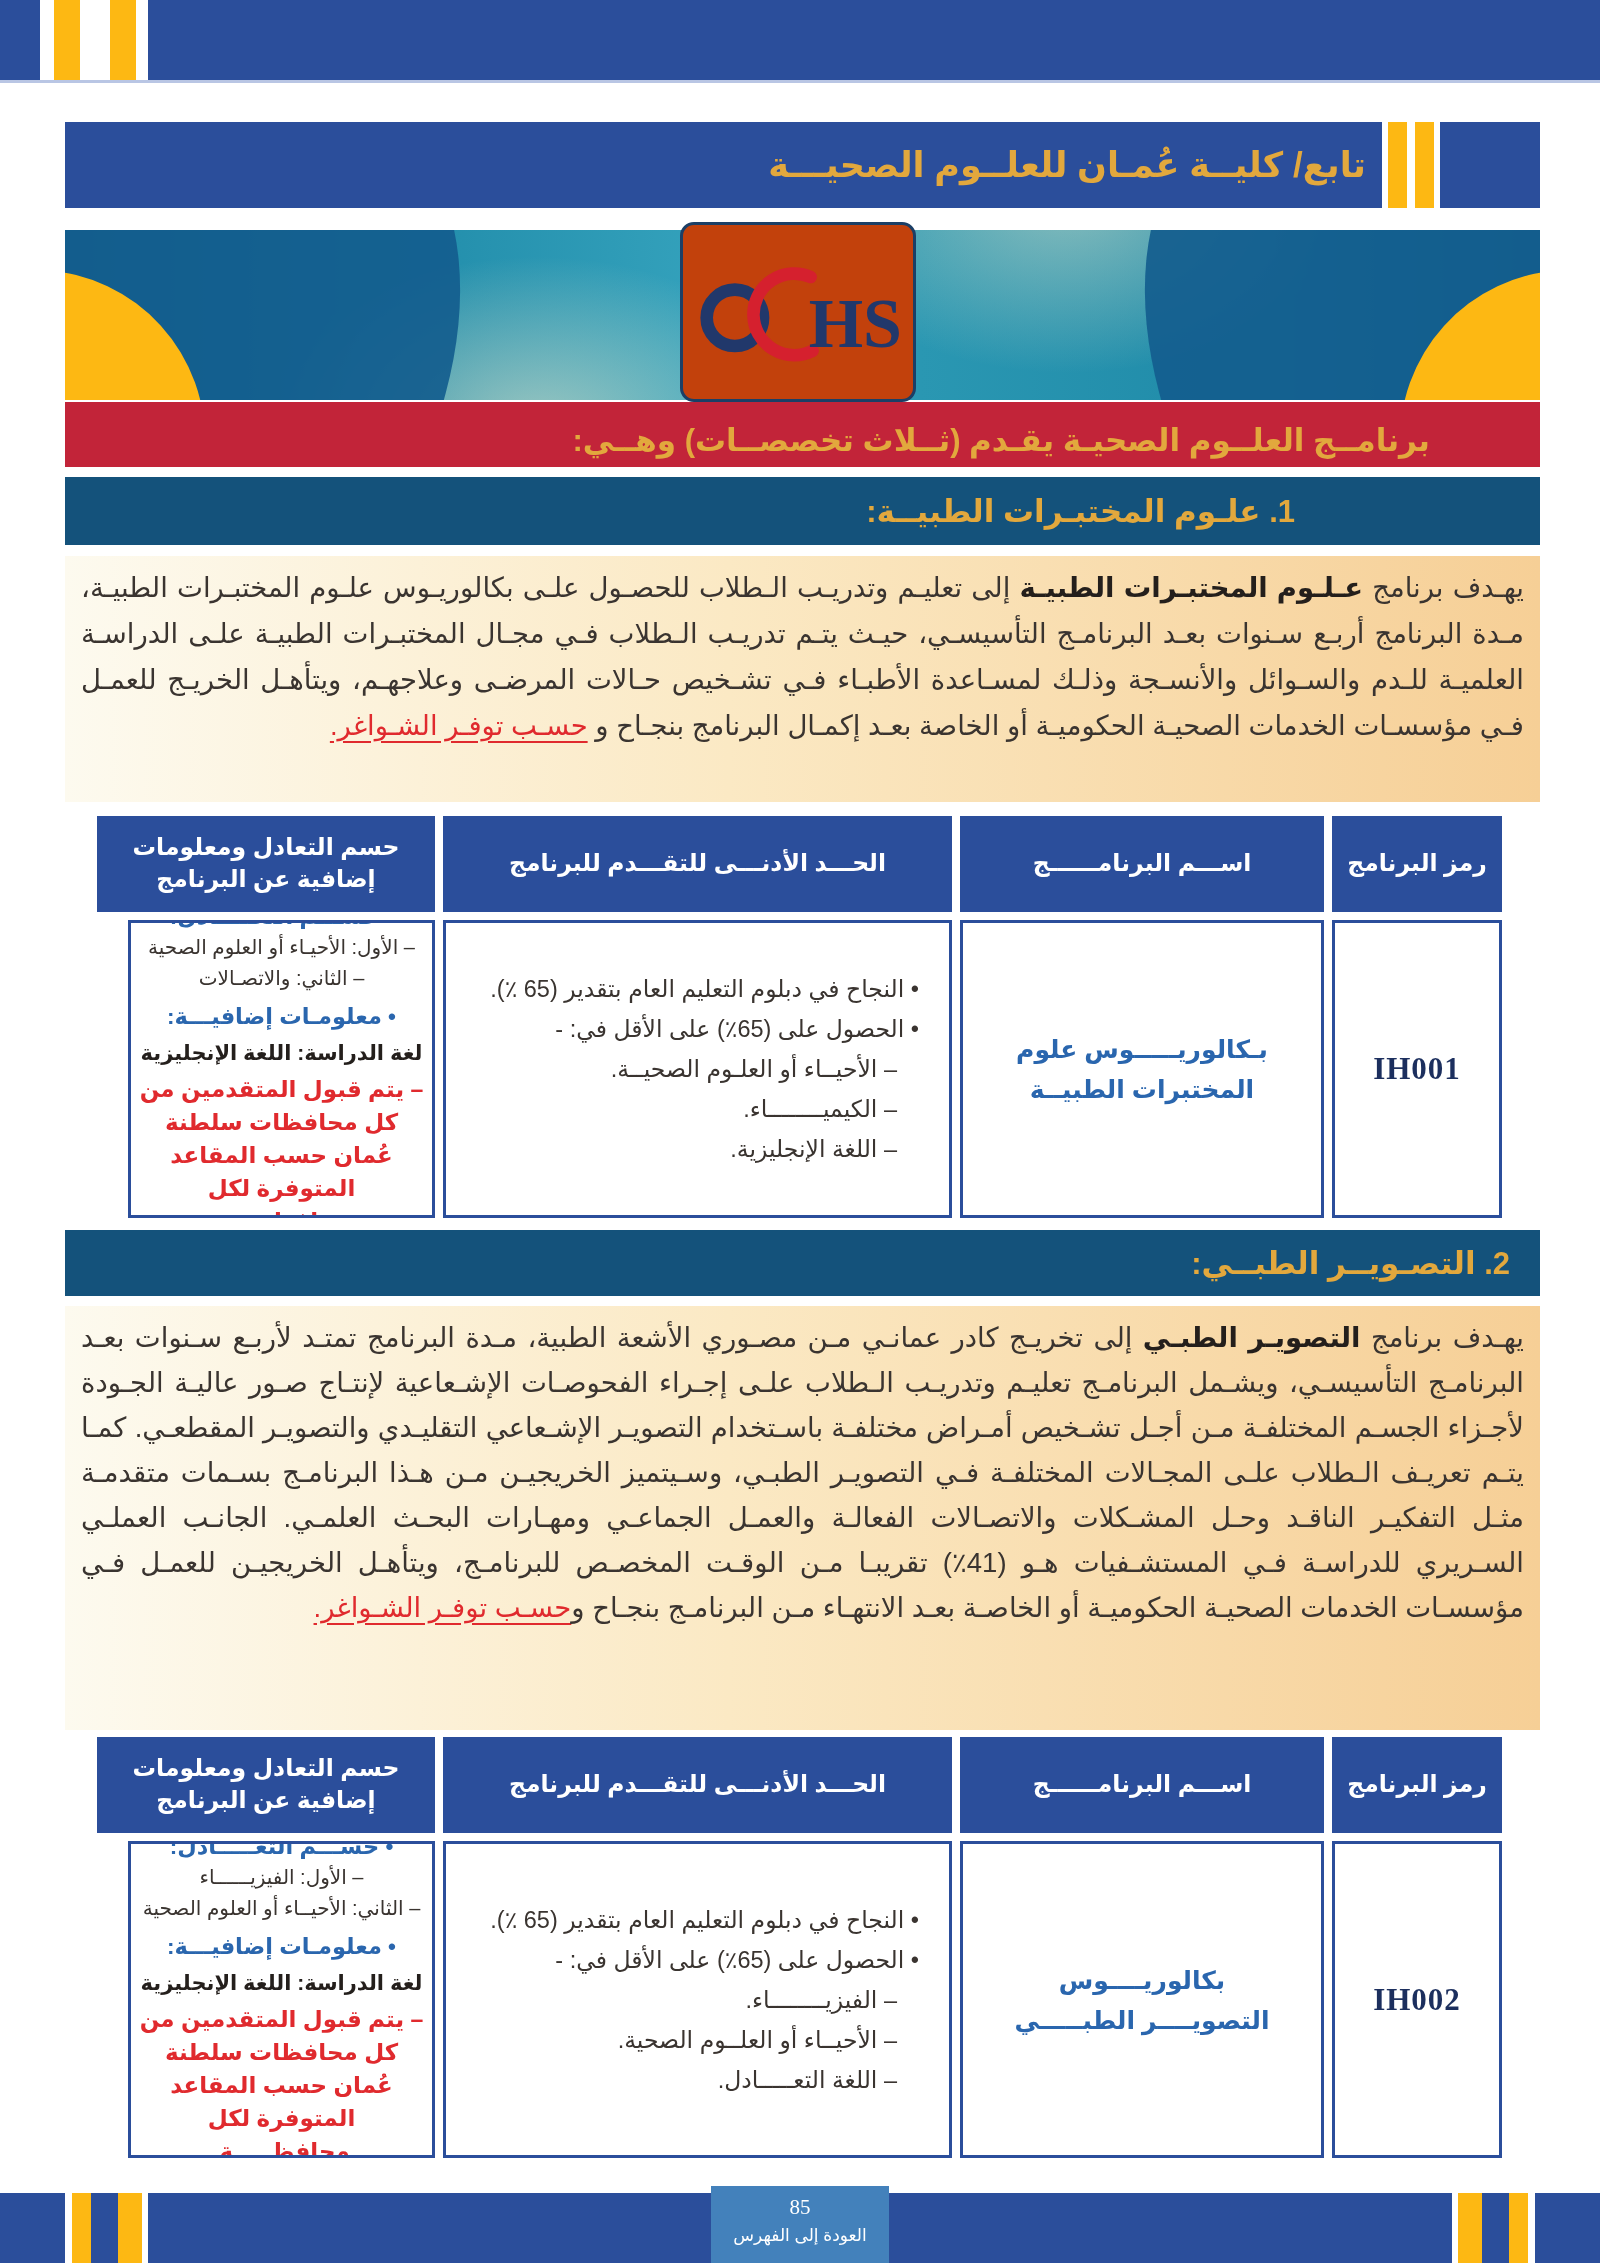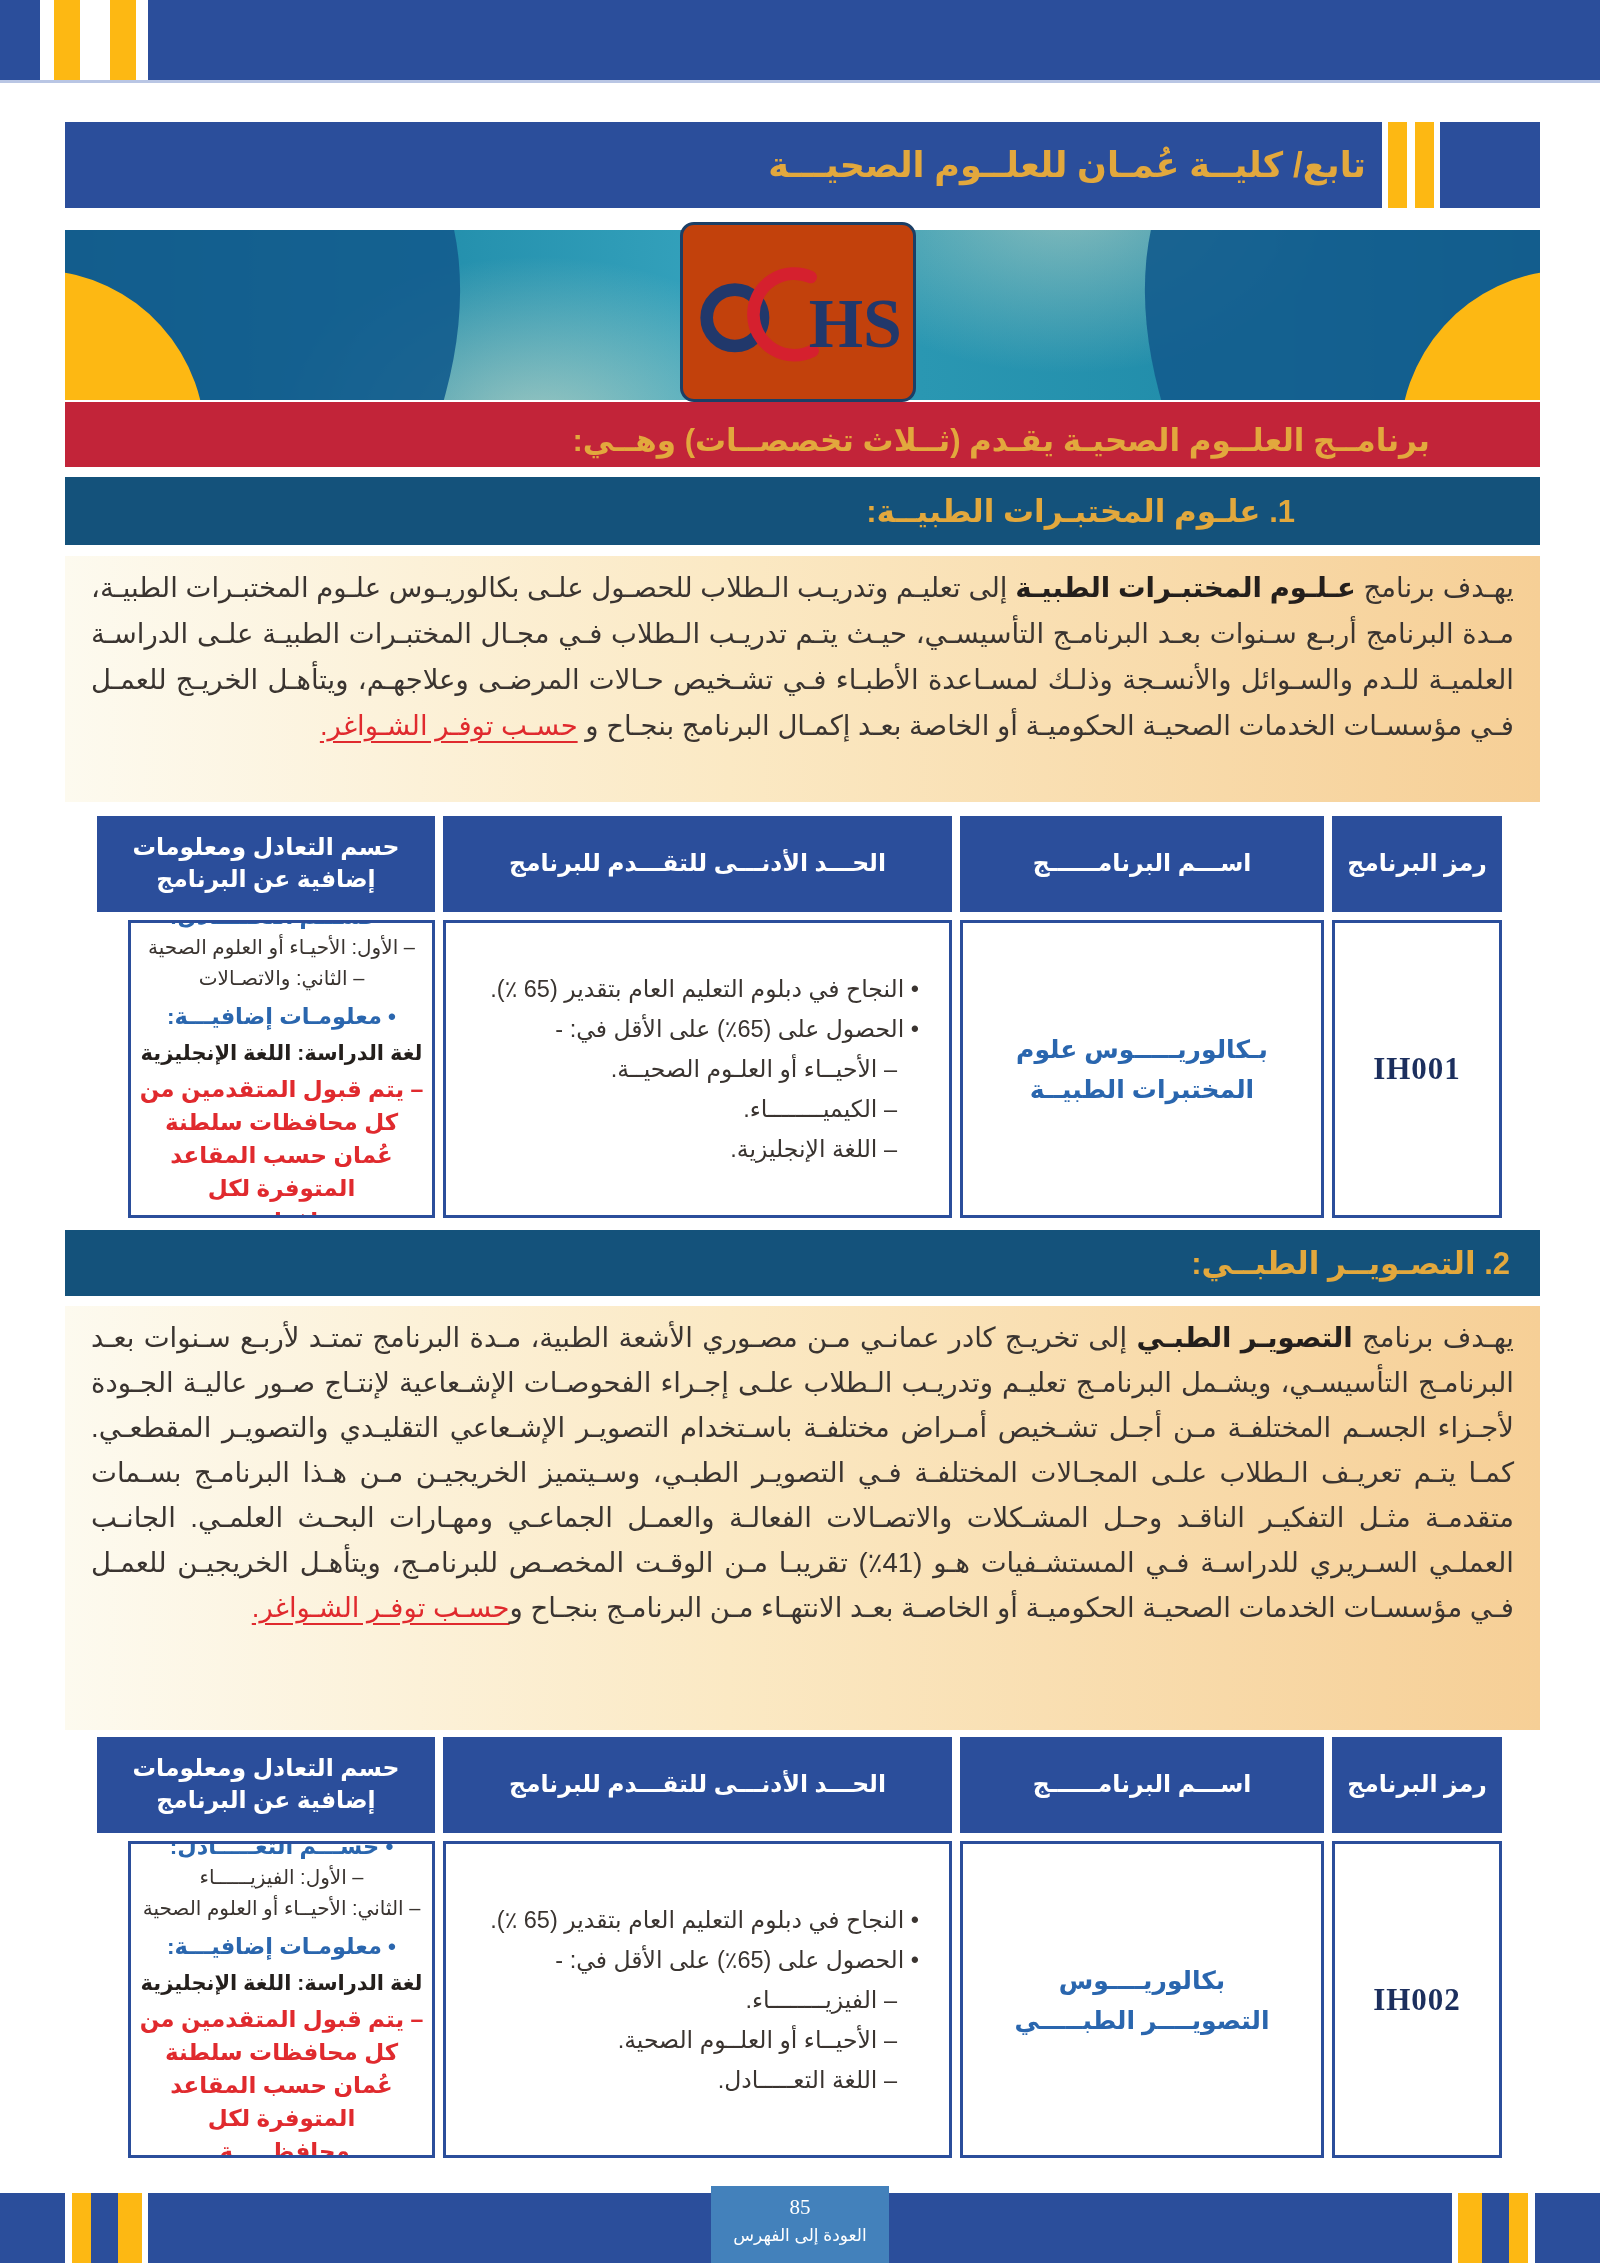--- a/index.html
+++ b/index.html
@@ -38,21 +38,21 @@
     border-radius:14px;display:flex;align-items:center;justify-content:center;z-index:2;box-sizing:border-box;}
   
   .redbar{left:65px;top:402px;width:1475px;height:65px;background:var(--red-bar);display:flex;align-items:center;justify-content:flex-end;}
   .redbar span{direction:rtl;color:var(--gold-text);font-weight:bold;font-size:31px;padding-right:110px;margin-top:11px;}
   .tealbar{left:65px;width:1475px;background:var(--teal-bar);display:flex;align-items:center;justify-content:flex-end;}
   .tealbar span{direction:rtl;color:var(--gold-text);font-weight:bold;font-size:31px;}
   .tealbar.s1{top:477px;height:68px;} .tealbar.s1 span{padding-right:245px;}
   .tealbar.s2{top:1230px;height:66px;} .tealbar.s2 span{padding-right:30px;}
   
   .para{left:65px;width:1475px;box-sizing:border-box;direction:rtl;text-align:justify;color:var(--ink);
-    font-size:27.5px;padding:9px 26px;overflow:hidden;
+    font-size:27.5px;padding:9px 16px;overflow:hidden;
     background:linear-gradient(90deg,#fdfaef 0%,#fbe9c4 45%,#f6cf96 100%);}
   .para.p1{top:556px;height:246px;line-height:46px;}
   .para.p2{top:1306px;height:424px;line-height:45px;}
   .bold-seg{font-weight:bold;color:#241f1c;}
   .red-seg{color:var(--link-red);text-decoration:underline;text-underline-offset:6px;}
   
   .table{left:97px;width:1405px;direction:rtl;}
   .t1{top:816px;} .t2{top:1737px;}
   .thead{display:flex;gap:8px;height:96px;}
   .thead .hcell{background:var(--navy);color:#fff;font-weight:bold;font-size:23.5px;line-height:1.35;

